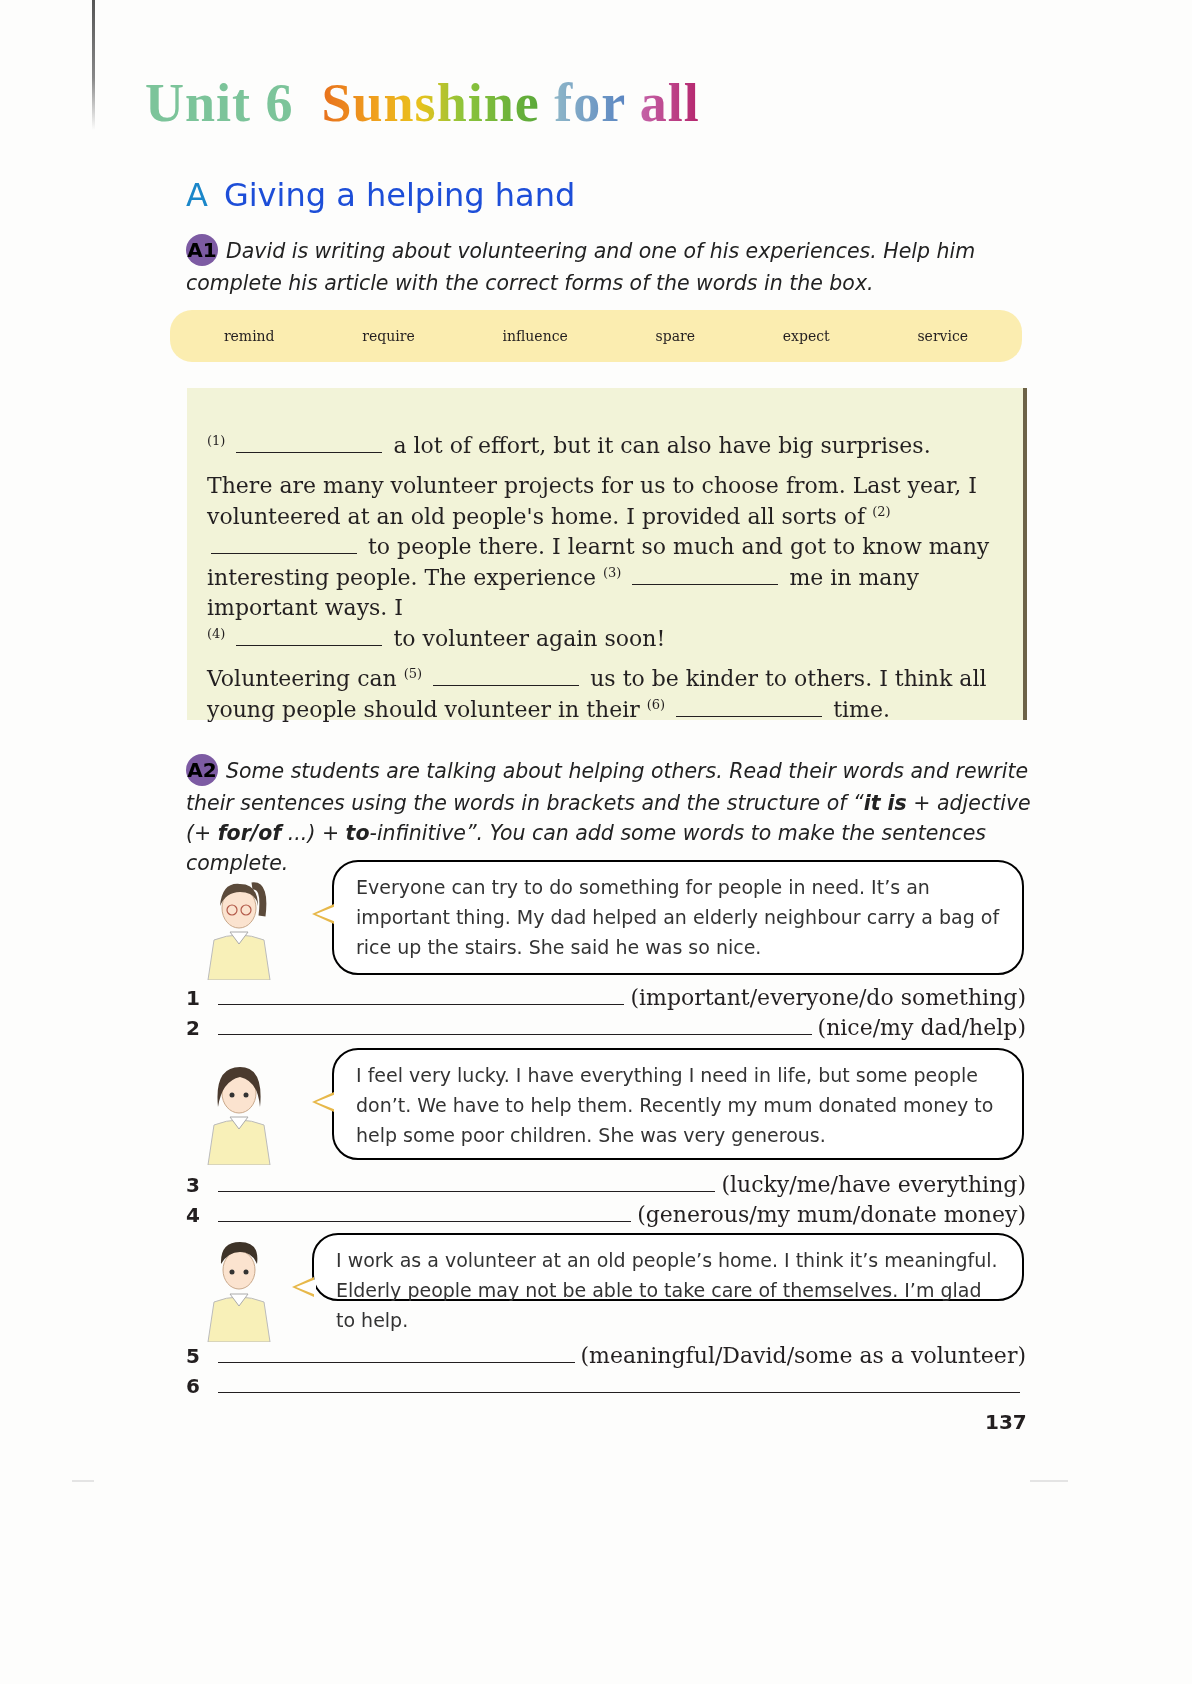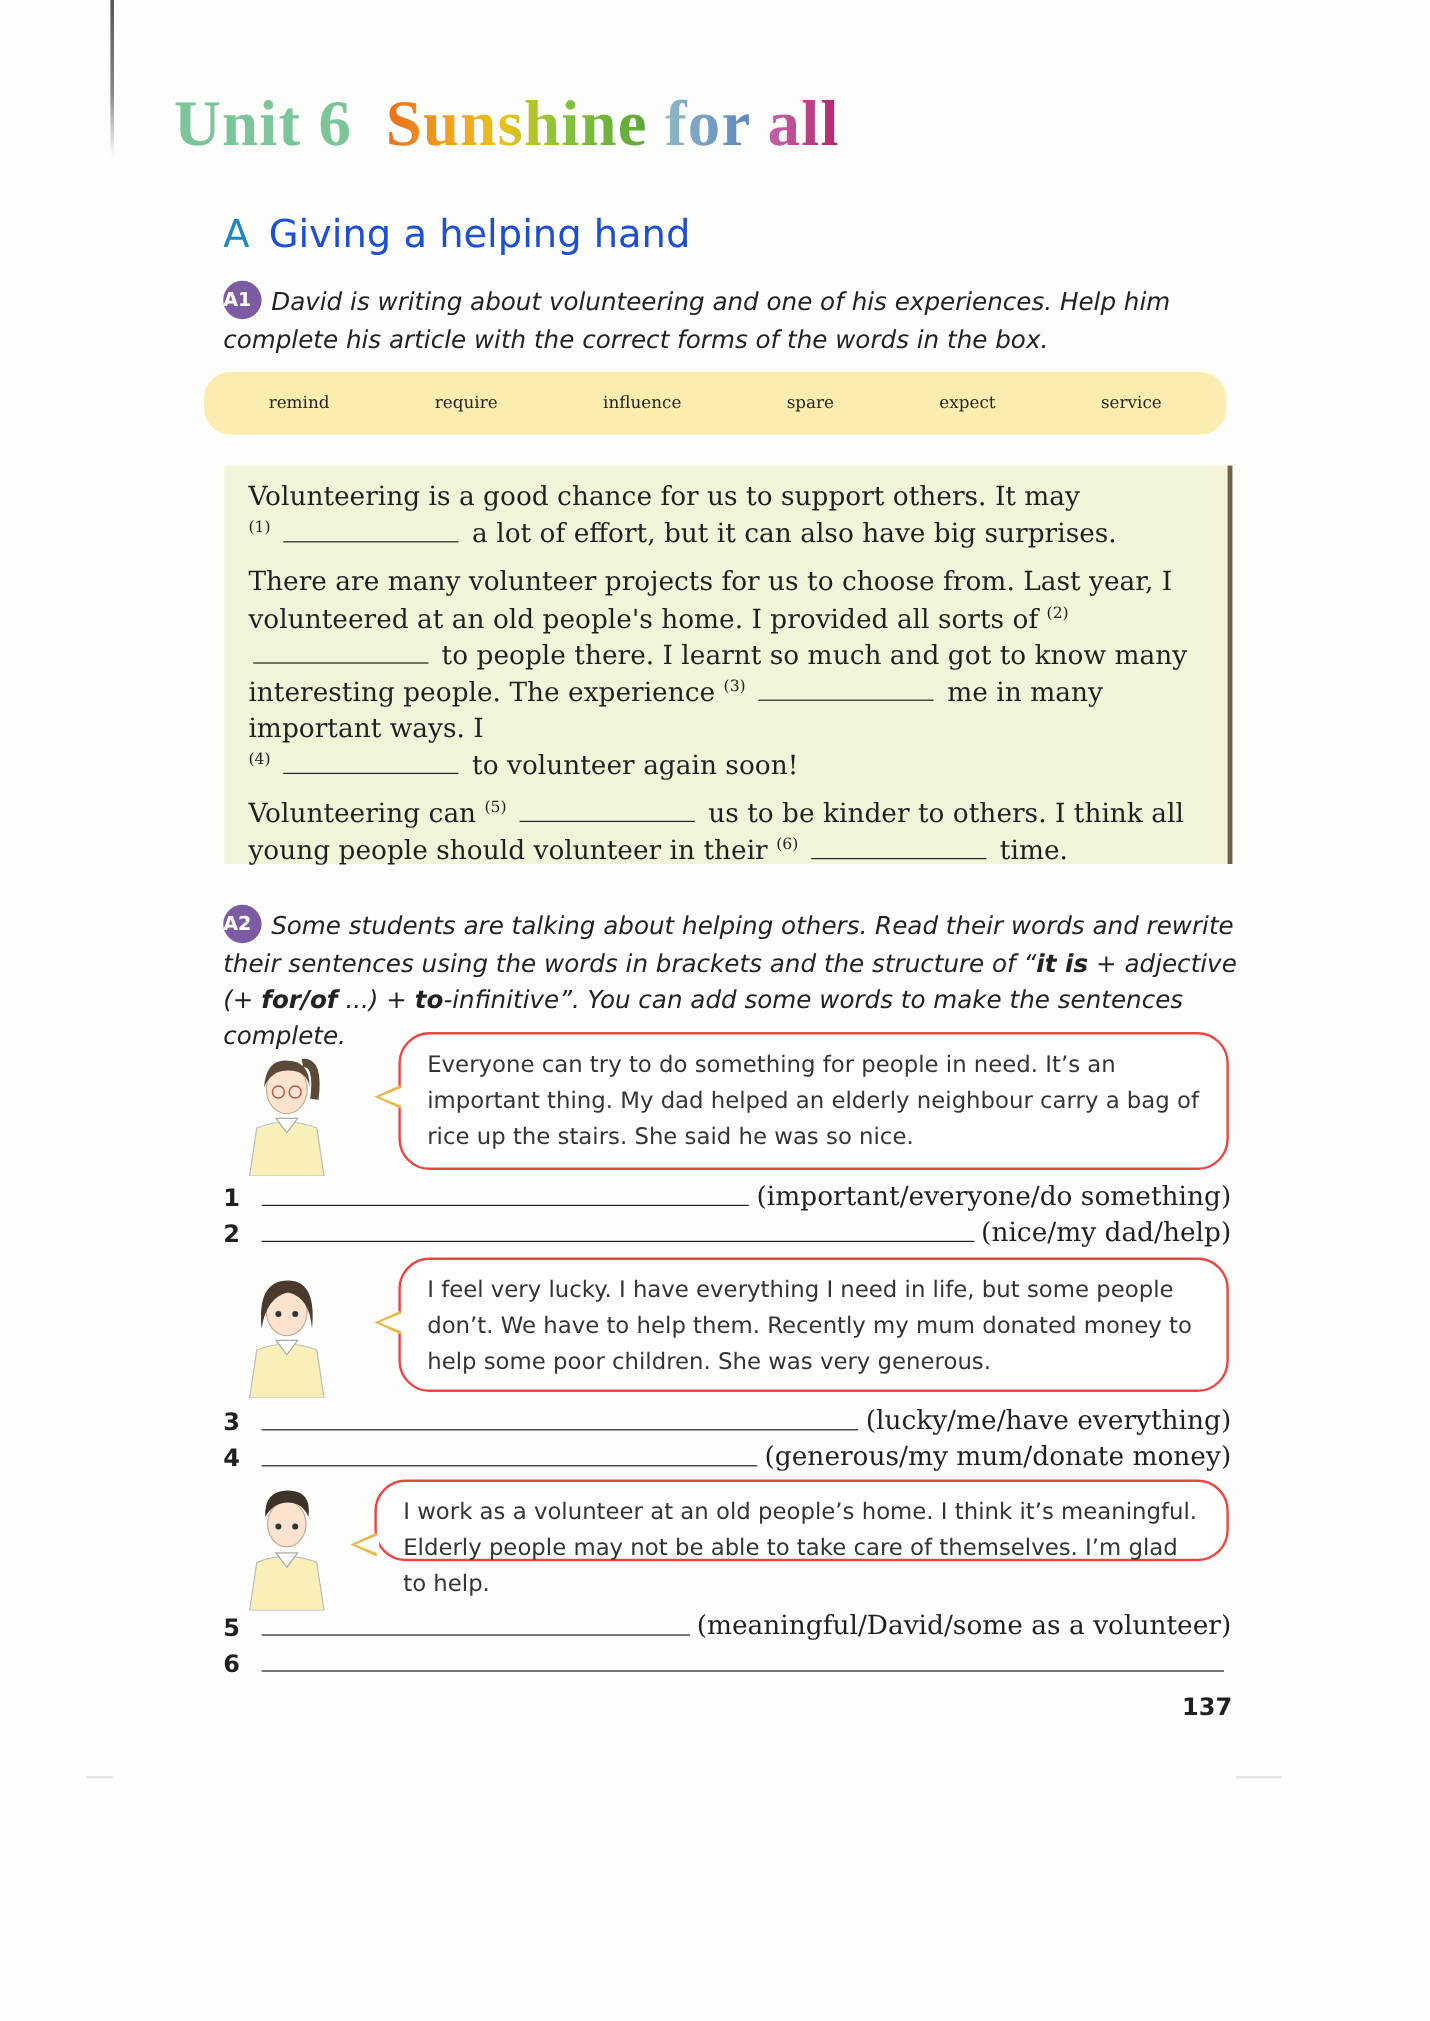--- a/index.html
+++ b/index.html
@@ -8,28 +8,28 @@
   .edge-line { left:92px; top:0; width:3px; height:130px; background:linear-gradient(#555,#888 60%, rgba(150,150,150,0)); }
   .unit-title { left:145px; top:72px; font-family:Liberation Serif, serif; font-weight:bold; font-size:54px; letter-spacing:1px; white-space:nowrap; }
   .unit-title .unit { color:#7cc49a; margin-right:28px; }
   .unit-title .sun { background:linear-gradient(90deg,#e8711d 0%, #f0a21e 25%, #e8c21c 45%, #8cc43b 65%, #5aa83a 100%); -webkit-background-clip:text; background-clip:text; color:transparent; }
   .unit-title .for { background:linear-gradient(90deg,#8fb7c8,#5b86c2); -webkit-background-clip:text; background-clip:text; color:transparent; }
   .unit-title .all { background:linear-gradient(90deg,#c463a8,#b5256c); -webkit-background-clip:text; background-clip:text; color:transparent; }
   .section-title { left:186px; top:176px; font-family:"DejaVu Sans", sans-serif; font-size:32px; white-space:nowrap; }
   .section-title .letter { color:#1b87c9; margin-right:16px; }
   .section-title .name { color:#1d4ed8; }
   .instr { left:186px; width:850px; font-family:"DejaVu Sans", sans-serif; font-style:italic; font-size:20.5px; line-height:30px; color:#222; }
-  .badge { display:inline-block; width:32px; height:32px; border-radius:50%; background:#7d5ba3; color:#ffffff; font-style:normal; font-weight:bold; font-size:16px; line-height:32px; margin-right:8px; vertical-align:middle; position:relative; top:-2px; }
+  .badge { display:inline-block; width:32px; height:32px; border-radius:50%; background:#7d5ba3; color:#000000; font-style:normal; font-weight:bold; font-size:20px; text-align:center; line-height:32px; margin-right:8px; vertical-align:middle; position:relative; top:-2px; }
   .wordbox { left:170px; top:310px; width:852px; height:52px; background:#fbedb0; border-radius:22px; display:flex; align-items:center; justify-content:space-around; font-size:14px; padding:0 10px; box-sizing:border-box; }
   .article { left:187px; top:388px; width:840px; height:332px; background:#f2f3d8; border-right:4px solid #6d6247; box-sizing:border-box; padding:12px 16px 0 20px; font-size:22px; line-height:30.5px; }
   .article p { margin:0 0 10px 0; }
   .blank { display:inline-block; border-bottom:1.5px solid #231f20; height:20px; vertical-align:baseline; margin:0 4px; }
   .sup { font-size:13px; vertical-align:super; line-height:0; }
   .char { width:78px; height:110px; }
-  .bubble { border:2px solid #ef4444; border-radius:26px; background:#fff; box-sizing:border-box; font-family:"DejaVu Sans", sans-serif; font-size:19px; line-height:30px; color:#333; padding:10px 22px; }
+  .bubble { border:2px solid #000000; border-radius:26px; background:#fff; box-sizing:border-box; font-family:"DejaVu Sans", sans-serif; font-size:19px; line-height:30px; color:#333; padding:10px 22px; }
   .bubble::before { content:""; position:absolute; left:-22px; top:42px; width:0; height:0; border-top:10px solid transparent; border-bottom:10px solid transparent; border-right:22px solid #e7b84a; }
   .bubble::after { content:""; position:absolute; left:-18px; top:44px; width:0; height:0; border-top:8px solid transparent; border-bottom:8px solid transparent; border-right:20px solid #fff; }
   .qrow { left:186px; width:840px; height:30px; display:flex; align-items:flex-end; font-size:22px; }
   .qnum { font-family:"DejaVu Sans", sans-serif; font-weight:bold; font-size:20px; width:32px; }
   .qline { flex:1; border-bottom:1.5px solid #231f20; margin:0 6px 5px 0; }
   .qhint { white-space:nowrap; }
   .pagenum { left:985px; top:1410px; font-family:"DejaVu Sans", sans-serif; font-weight:bold; font-size:20px; }
   .faint { top:1480px; height:2px; background:#e4e4e4; }
 </style>
 </head>
@@ -53,21 +53,21 @@
   <span>remind</span>
   <span>require</span>
   <span>influence</span>
   <span>spare</span>
   <span>expect</span>
   <span>service</span>
 </div>
 
 <div class="abs article">
   <p>
-    <span>Volunteering is a good chance for us to support others. It may</span><br>
+    <br>
     <span class="sup">(1)</span>
     <span class="blank" style="width:146px"></span>
     <span>a lot of effort, but it can also have big surprises.</span>
   </p>
   <p>
     <span>There are many volunteer projects for us to choose from. Last year, I volunteered at an old people's home. I provided all sorts of</span>
     <span class="sup">(2)</span>
     <span class="blank" style="width:146px"></span>
     <span>to people there. I learnt so much and got to know many interesting people. The experience</span>
     <span class="sup">(3)</span>

